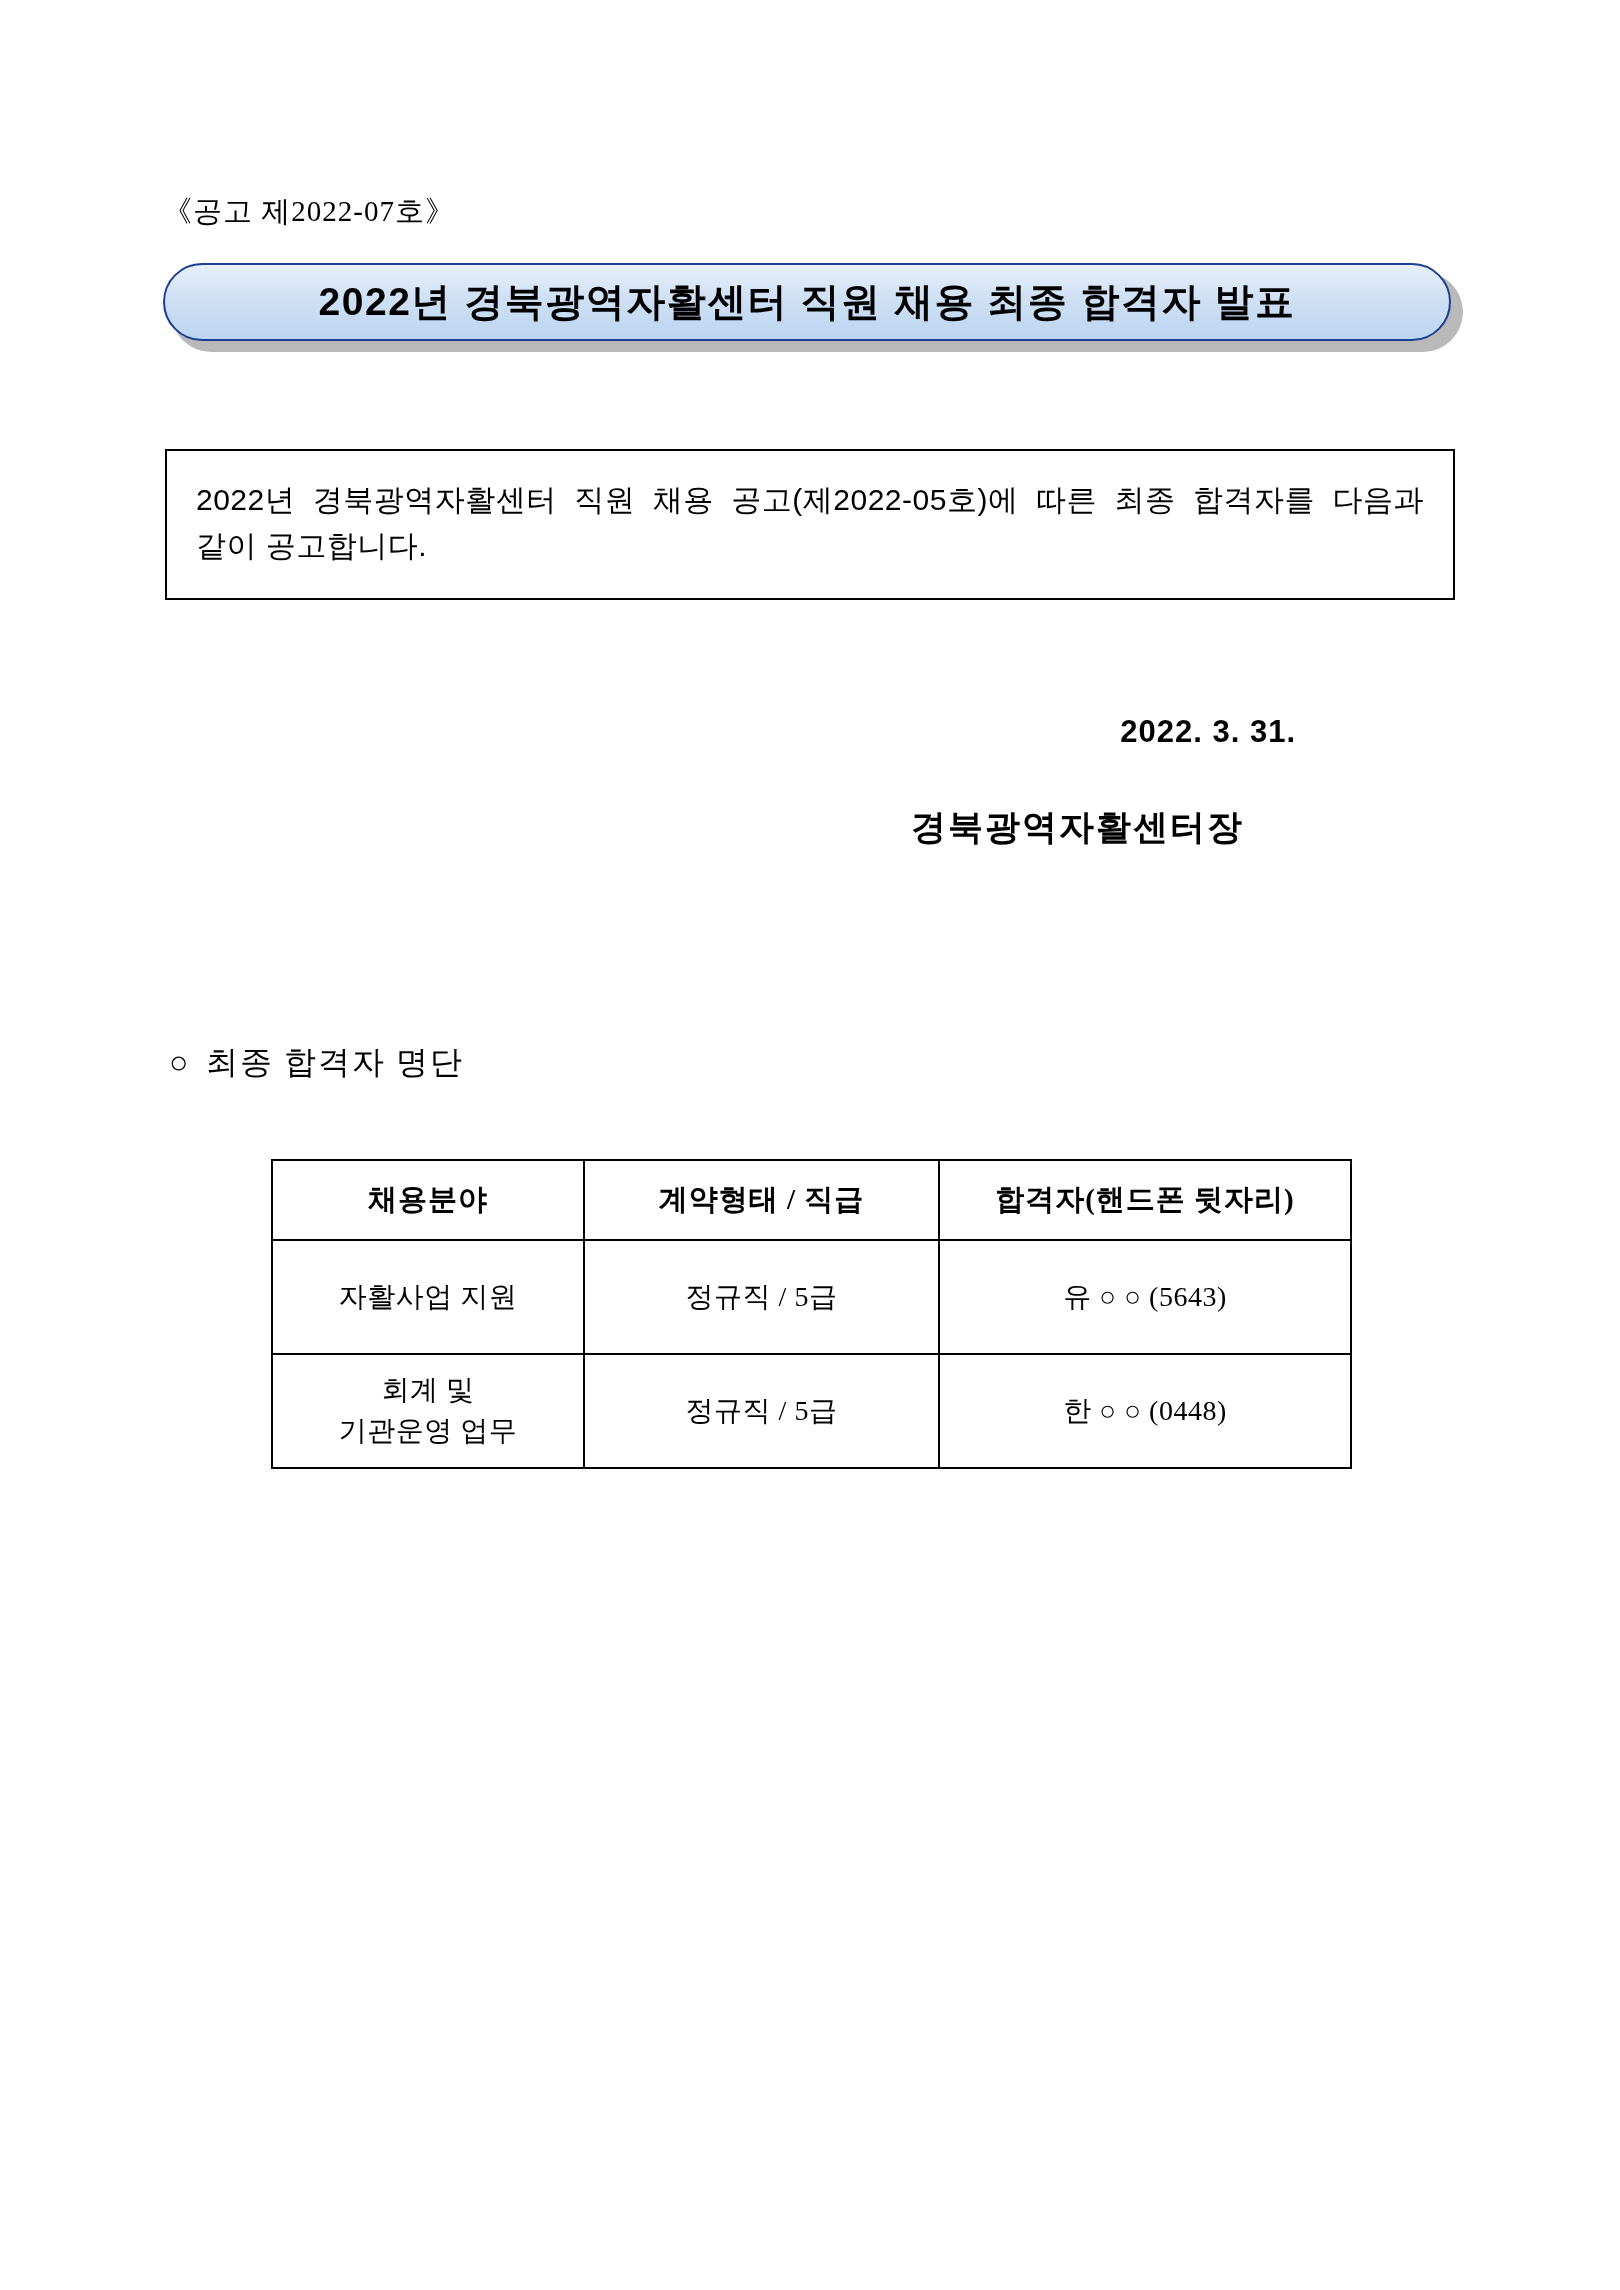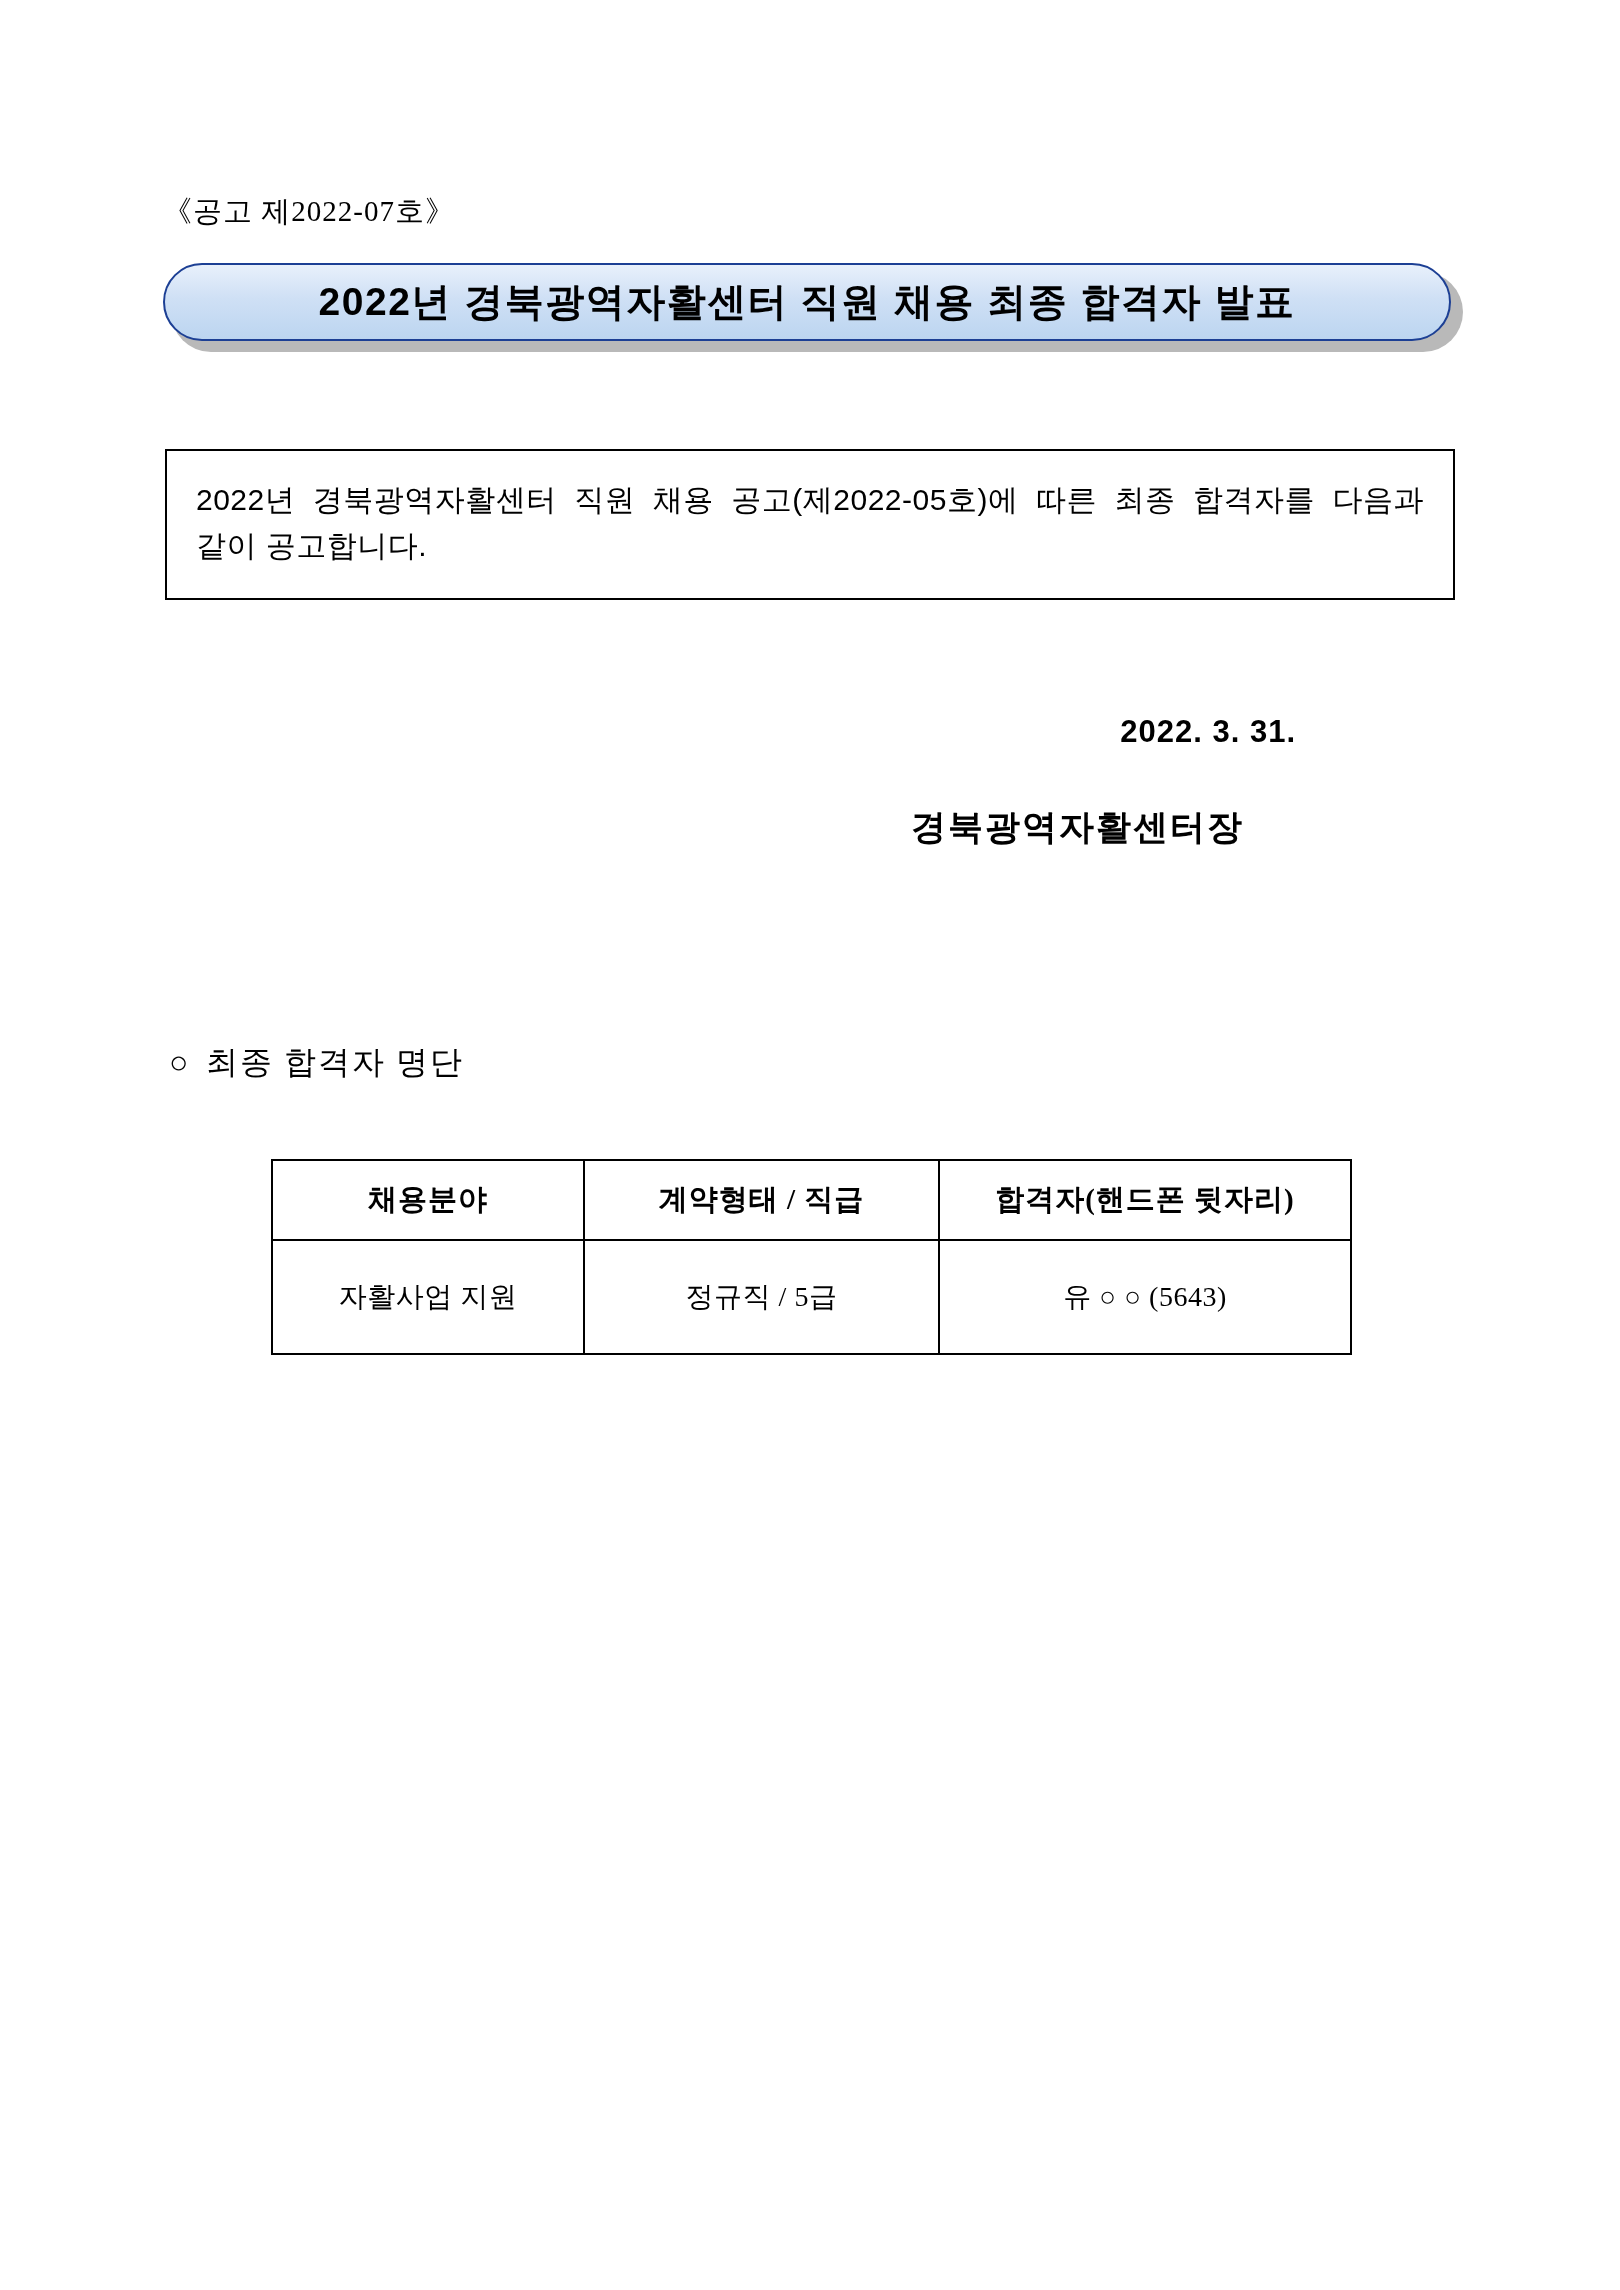--- a/index.html
+++ b/index.html
@@ -224,19 +224,27 @@
           <th>계약형태 / 직급</th>
           <th>합격자(핸드폰 뒷자리)</th>
         </tr>
       </thead>
       <tbody>
         <tr>
           <td>자활사업 지원</td>
           <td>정규직 / 5급</td>
           <td class="name-cell">유 ○ ○ (5643)</td>
         </tr>
+        <tr>
+          <td class="cell-multiline">
+            <div>회계 및</div>
+            <div>기관운영 업무</div>
+          </td>
+          <td>정규직 / 5급</td>
+          <td class="name-cell">한 ○ ○ (0448)</td>
+        </tr>
       </tbody>
     </table>
   </div>
 
 
 </div>
 
 
 </body></html>

